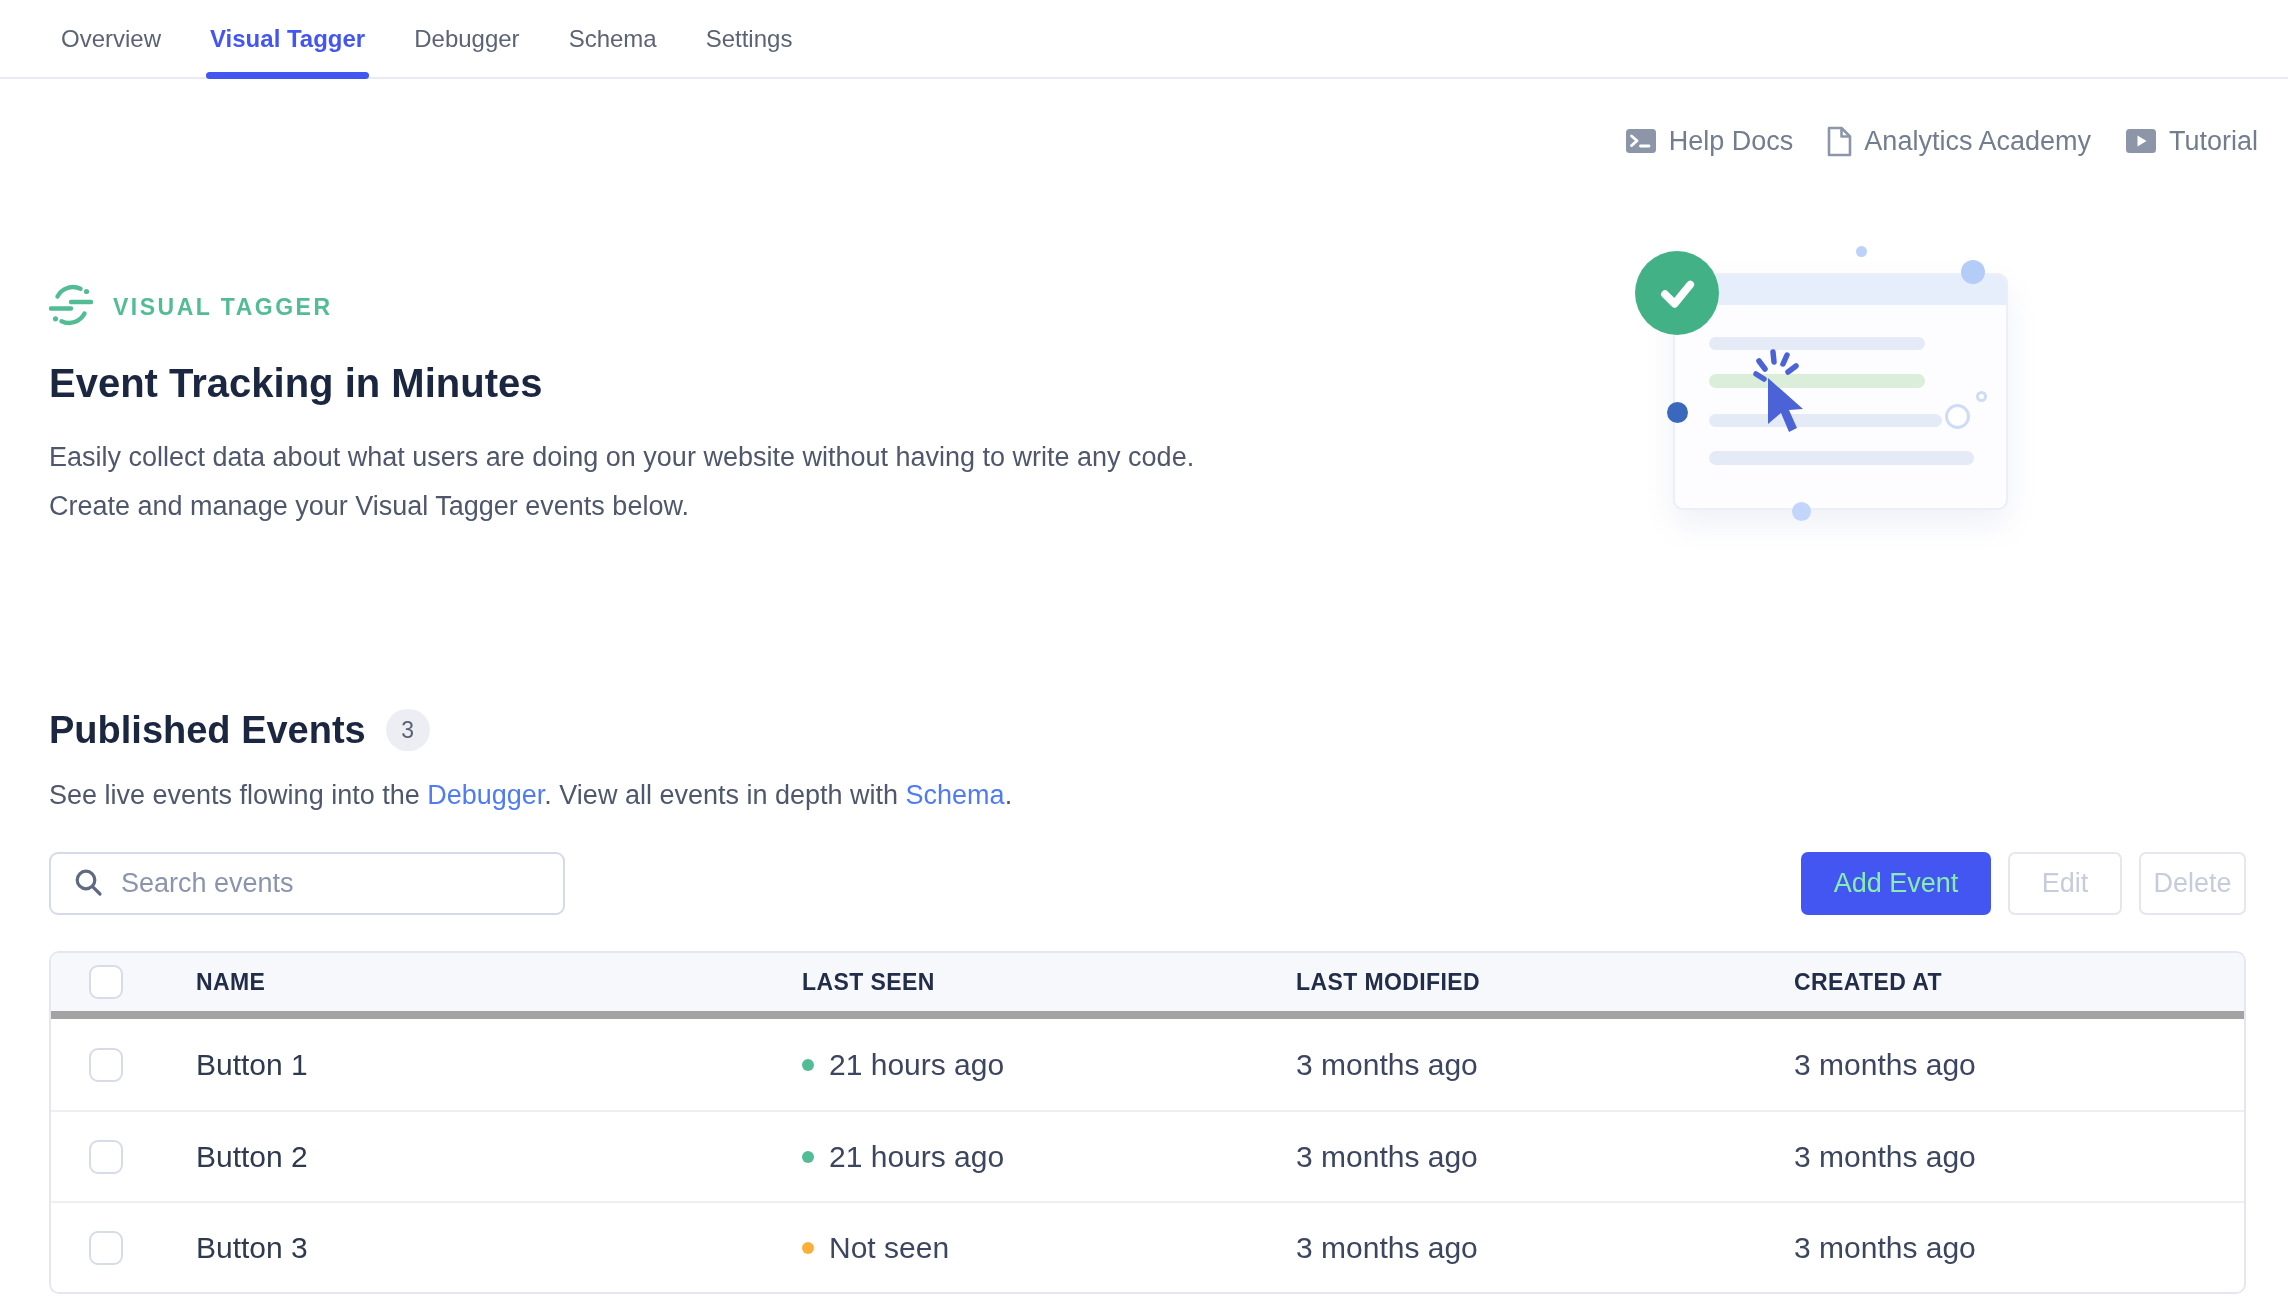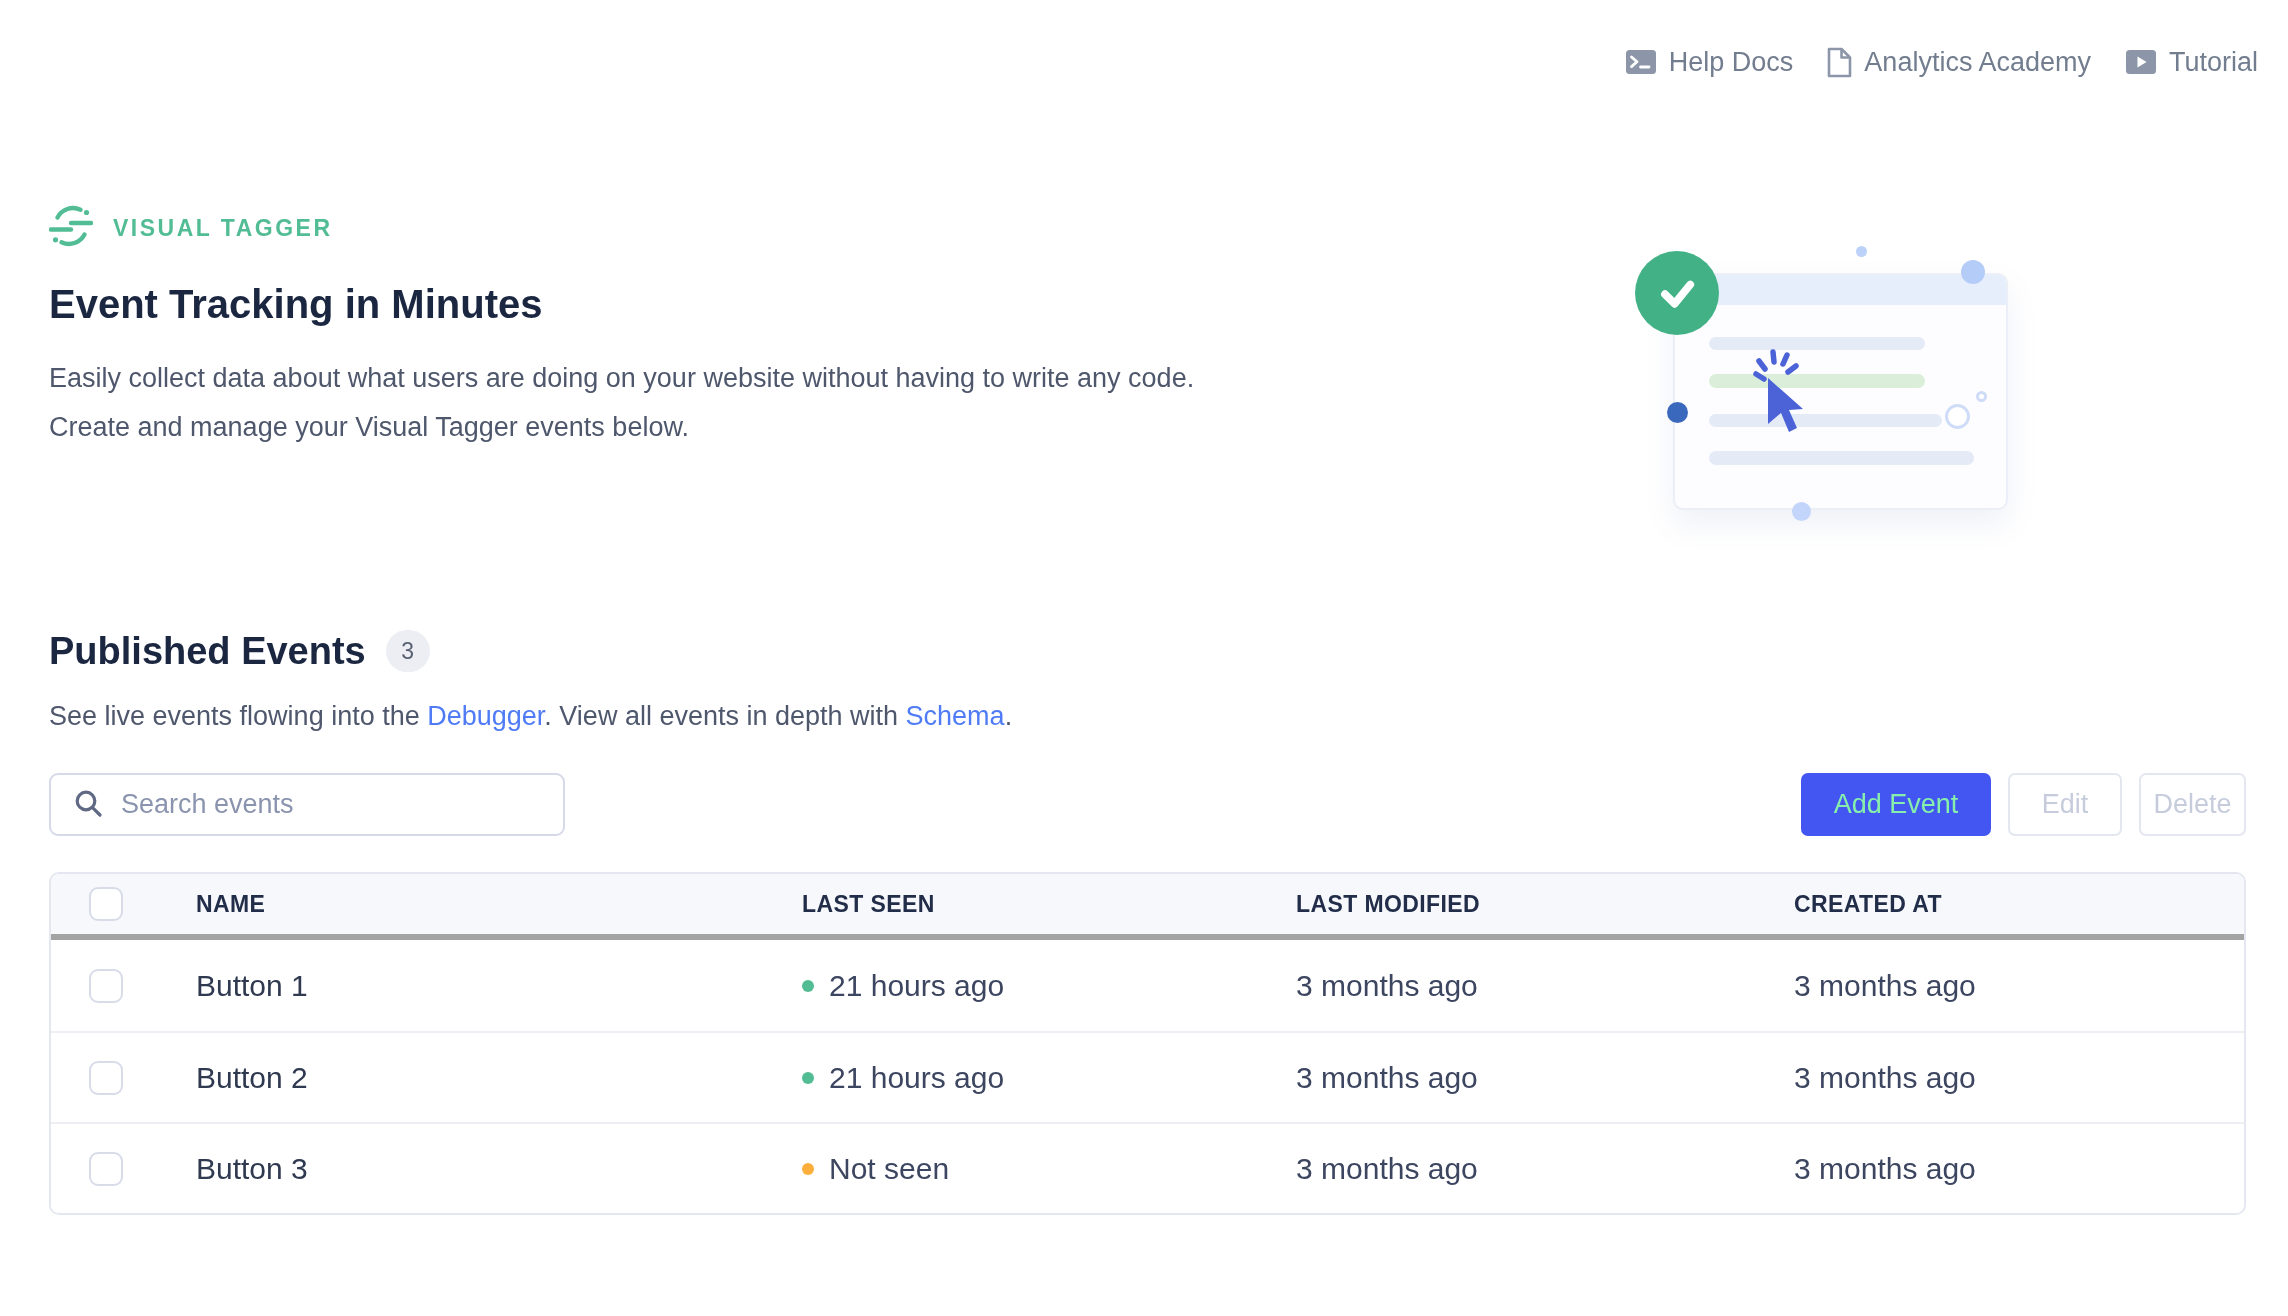--- a/index.html
+++ b/index.html
@@ -164,21 +164,21 @@
     border: 2px solid #e4e7f0;
     border-radius: 10px;
     overflow: hidden;
     background: #fff;
   }
   .t-row {
     display: grid;
     grid-template-columns: 145px 606px 494px 498px 1fr;
     align-items: center;
   }
-  .t-head { height: 66px; background: #f7f8fc; border-bottom: 6px solid #a3a3a3; }
+  .t-head { height: 66px; background: #f7f8fc; border-bottom: 8px solid #a3a3a3; }
   .t-head .t-cell { font-size: 23px; font-weight: 700; color: #222e49; letter-spacing: 0.4px; }
   .t-body-row { height: 91px; background: #fff; }
   .t-body-row + .t-body-row { border-top: 2px solid #edeff5; }
   .t-cell { font-size: 30px; color: #2f3950; }
   .cell-time { color: #3d4660; }
   .cell-check { padding-left: 38px; }
   .checkbox {
     width: 34px; height: 34px;
     border: 2px solid #d8dce9;
     border-radius: 9px;
@@ -188,20 +188,27 @@
   .seen-cell { display: flex; align-items: center; gap: 15px; text-align: center; }
   .status-dot { width: 12px; height: 12px; border-radius: 50%; flex: 0 0 auto; }
   .dot-green { background: var(--green, #52bd95); }
   .dot-amber { background: var(--amber, #fbaf3a); }
 </style>
 </head>
 <body>
 
 <div class="page">
 
+  <nav class="nav">
+    <div class="tab">Overview</div>
+    <div class="tab active">Visual Tagger</div>
+    <div class="tab">Debugger</div>
+    <div class="tab">Schema</div>
+    <div class="tab">Settings</div>
+  </nav>
 
   <div class="help-row">
     <div class="help-link">
       <span>
         <svg width="32" height="28" viewBox="0 0 32 28">
             <rect x="1" y="2" width="30" height="24" rx="3.5" fill="#8d96a8"></rect>
             <path d="M6.5 9 l5.5 4.8 -5.5 4.8" stroke="#fff" stroke-width="2.8" fill="none" stroke-linecap="round" stroke-linejoin="round"></path>
             <line x1="15.5" y1="19" x2="24" y2="19" stroke="#fff" stroke-width="2.8" stroke-linecap="round"></line>
           </svg>
       </span>

